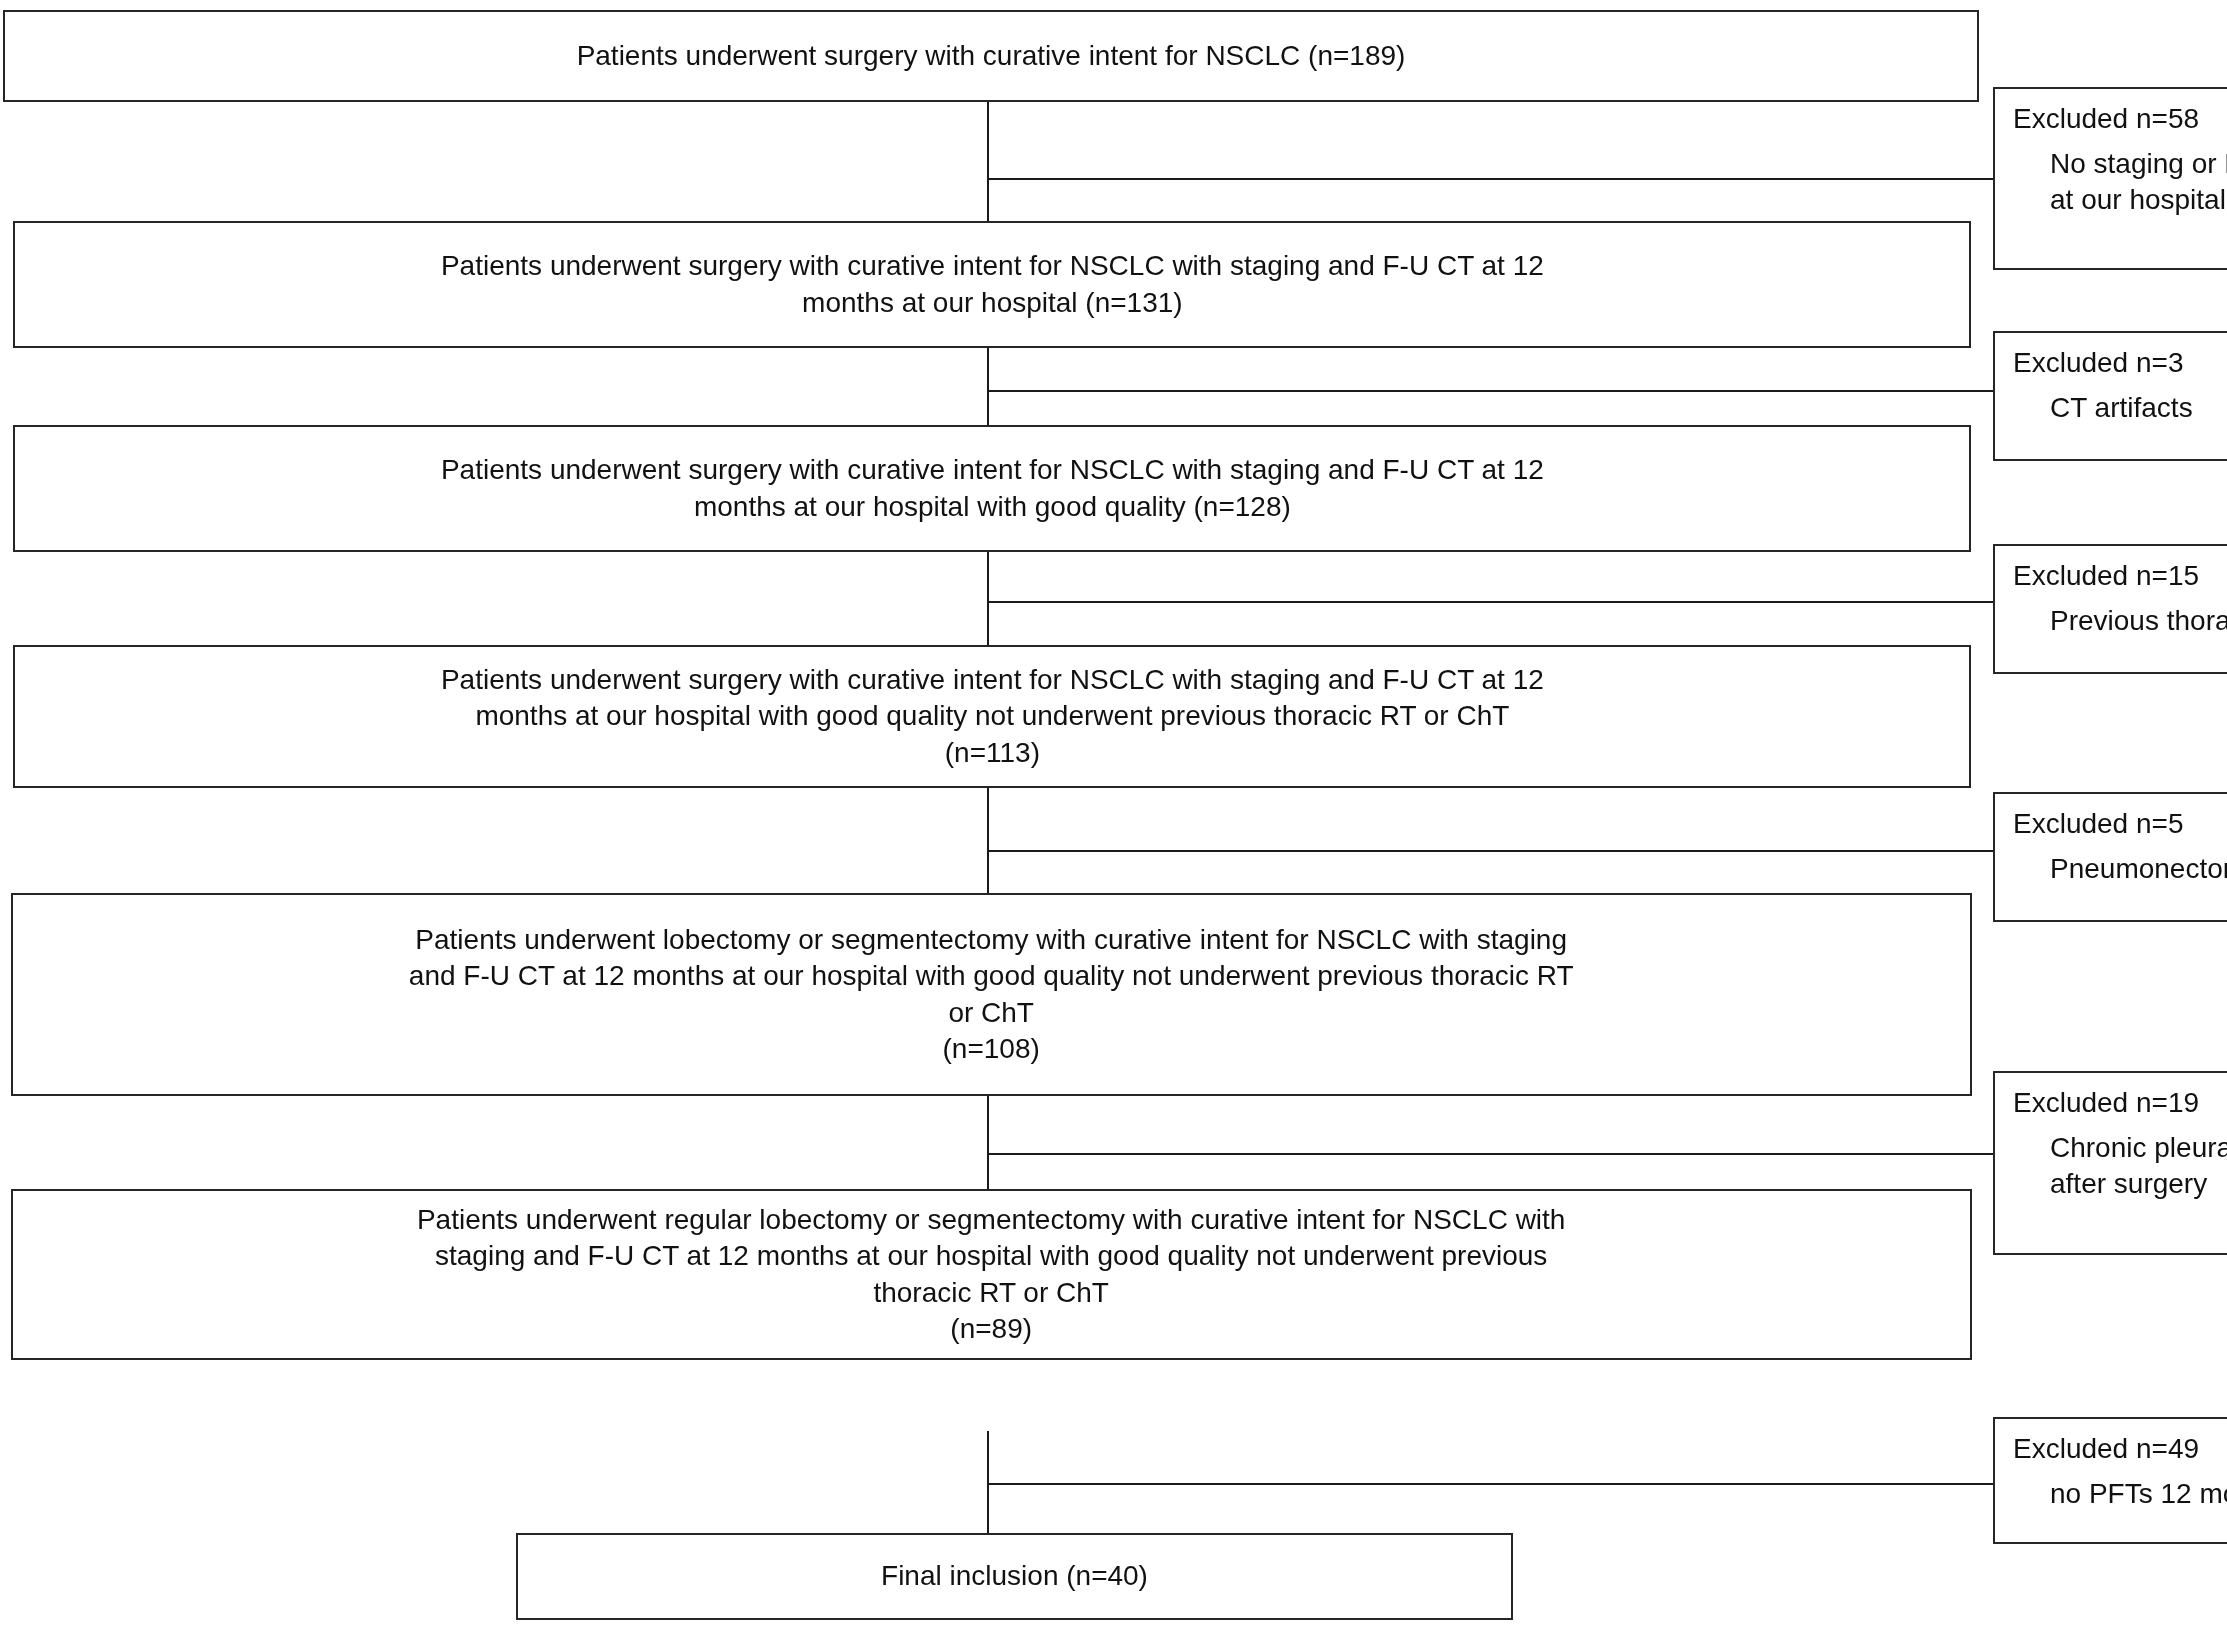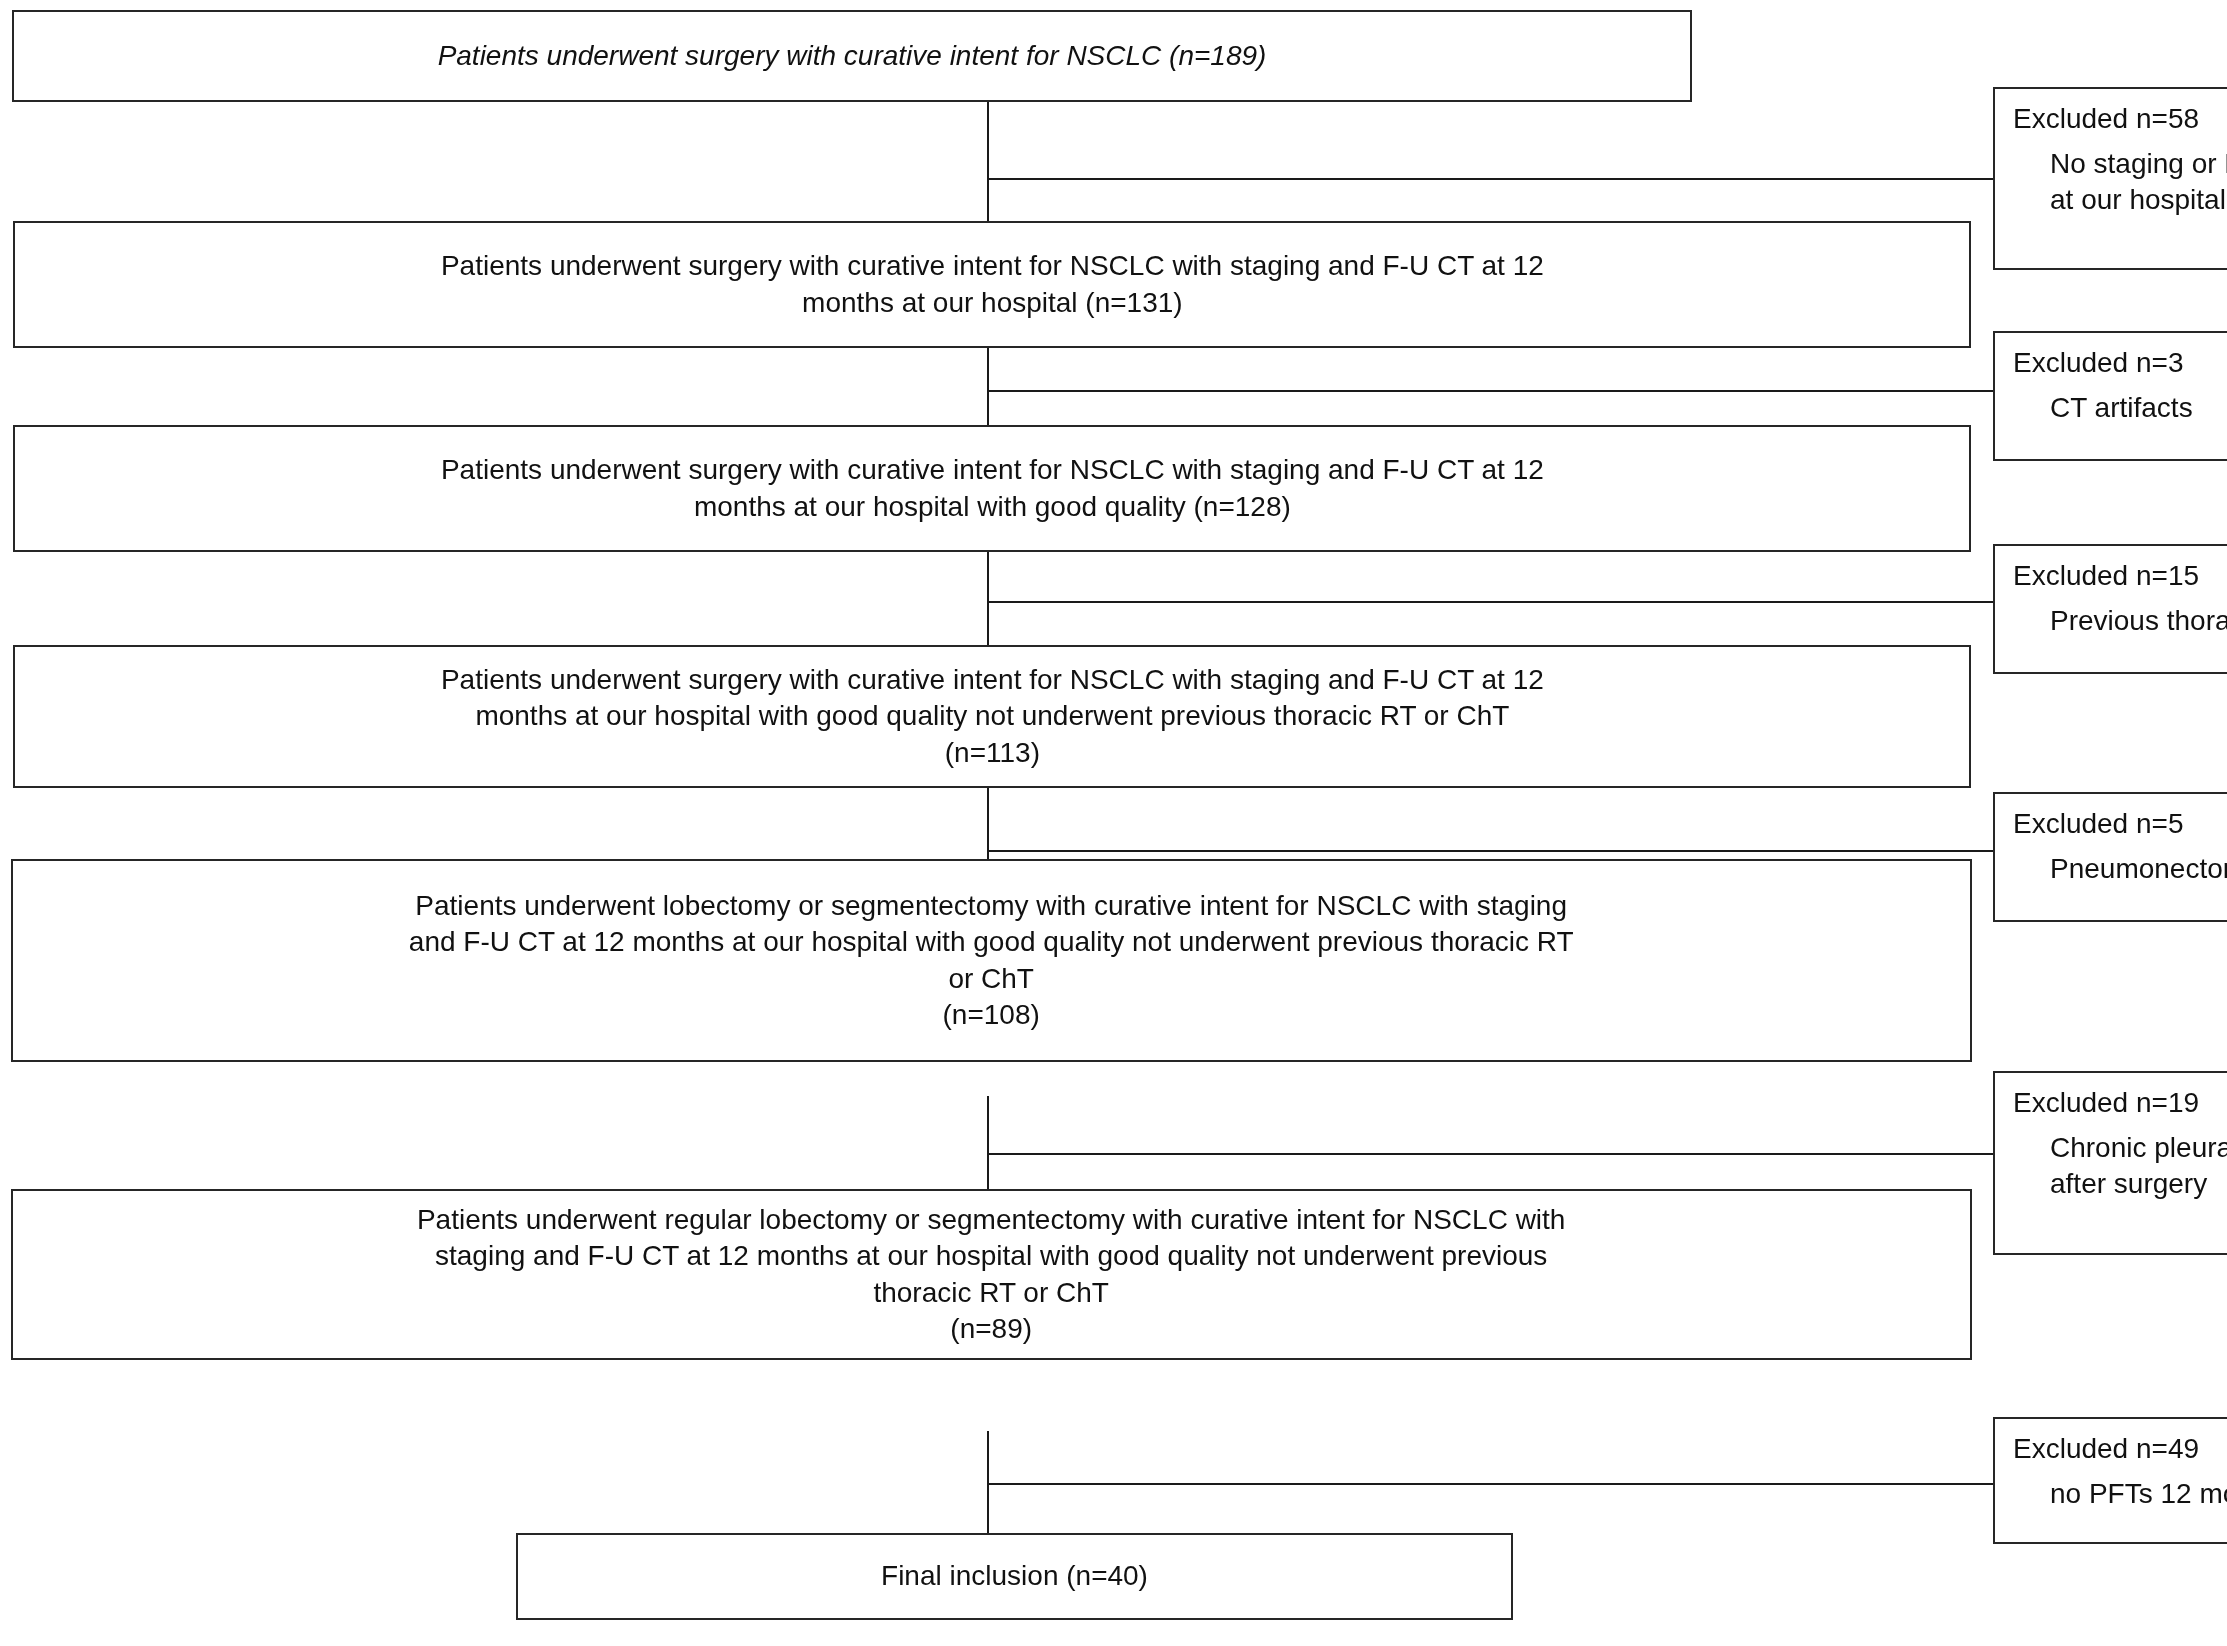--- a/index.html
+++ b/index.html
@@ -82,41 +82,41 @@
   <div class="vline" style="left:987px; top:1096px; height:94px;"></div>
   <div class="vline" style="left:987px; top:1431px; height:102px;"></div>
 
   <div class="hline" style="left:987px; top:178px; width:1006px;"></div>
   <div class="hline" style="left:987px; top:390px; width:1006px;"></div>
   <div class="hline" style="left:987px; top:601px; width:1006px;"></div>
   <div class="hline" style="left:987px; top:850px; width:1006px;"></div>
   <div class="hline" style="left:987px; top:1153px; width:1006px;"></div>
   <div class="hline" style="left:987px; top:1483px; width:1006px;"></div>
 
-  <div class="node" style="left:12px; top:9.8px; width:1680px; height:92px;font-style:italic;">
+  <div class="node" style="left:3px; top:9.8px; width:1976px; height:92px;">
     <div class="node-text">Patients underwent surgery with curative intent for NSCLC (n=189)</div>
   </div>
 
   <div class="node" style="left:13.4px; top:221px; width:1958px; height:127px;">
     <div class="node-text">Patients underwent surgery with curative intent for NSCLC with staging and F-U CT at 12
 months at our hospital (n=131)</div>
   </div>
 
   <div class="node" style="left:13.4px; top:425px; width:1958px; height:127px;">
     <div class="node-text">Patients underwent surgery with curative intent for NSCLC with staging and F-U CT at 12
 months at our hospital with good quality (n=128)</div>
   </div>
 
   <div class="node" style="left:13.4px; top:645px; width:1958px; height:143px;">
     <div class="node-text">Patients underwent surgery with curative intent for NSCLC with staging and F-U CT at 12
 months at our hospital with good quality not underwent previous thoracic RT or ChT
 (n=113)</div>
   </div>
 
-  <div class="node" style="left:10.7px; top:859px; width:1961px; height:203px;">
+  <div class="node" style="left:10.7px; top:893px; width:1961px; height:203px;">
     <div class="node-text">Patients underwent lobectomy or segmentectomy with curative intent for NSCLC with staging
 and F-U CT at 12 months at our hospital with good quality not underwent previous thoracic RT
 or ChT
 (n=108)</div>
   </div>
 
   <div class="node" style="left:10.7px; top:1189px; width:1961px; height:171px;">
     <div class="node-text">Patients underwent regular lobectomy or segmentectomy with curative intent for NSCLC with
 staging and F-U CT at 12 months at our hospital with good quality not underwent previous
 thoracic RT or ChT

